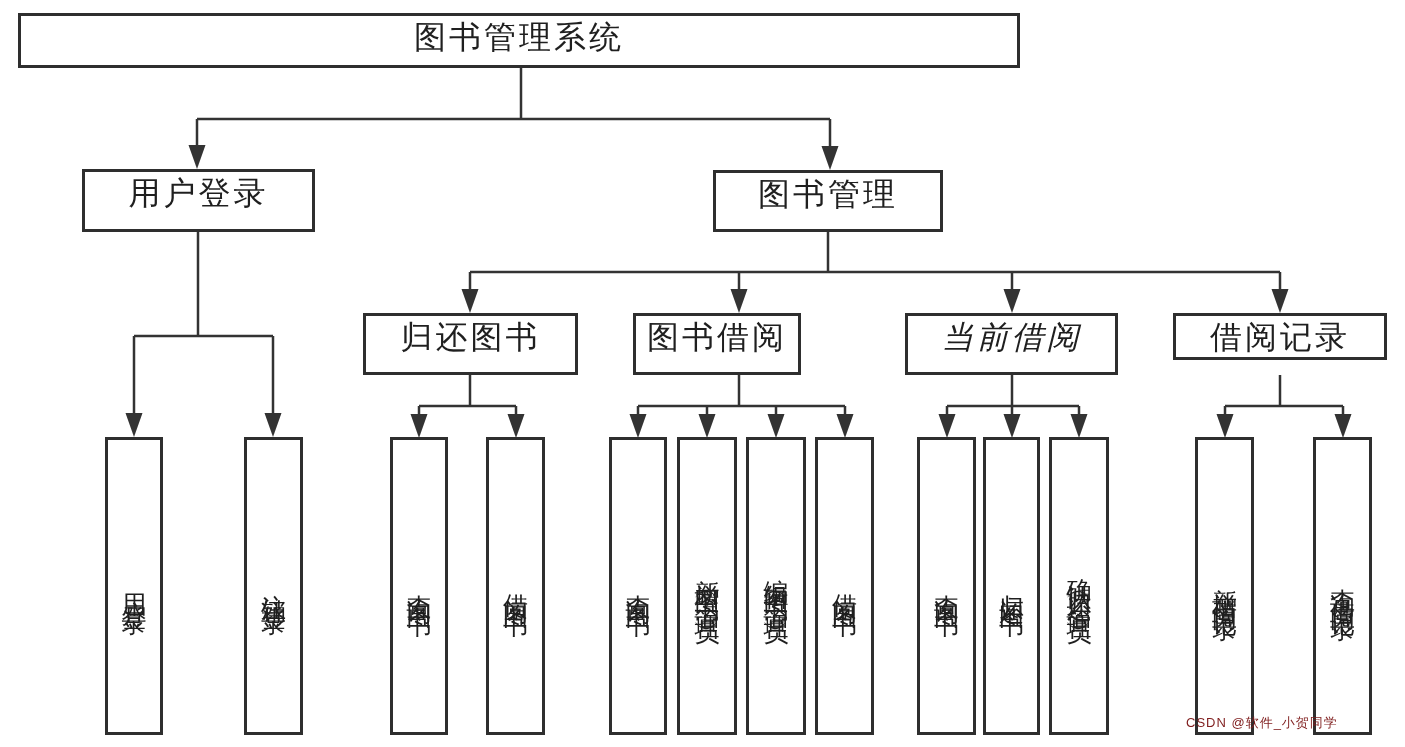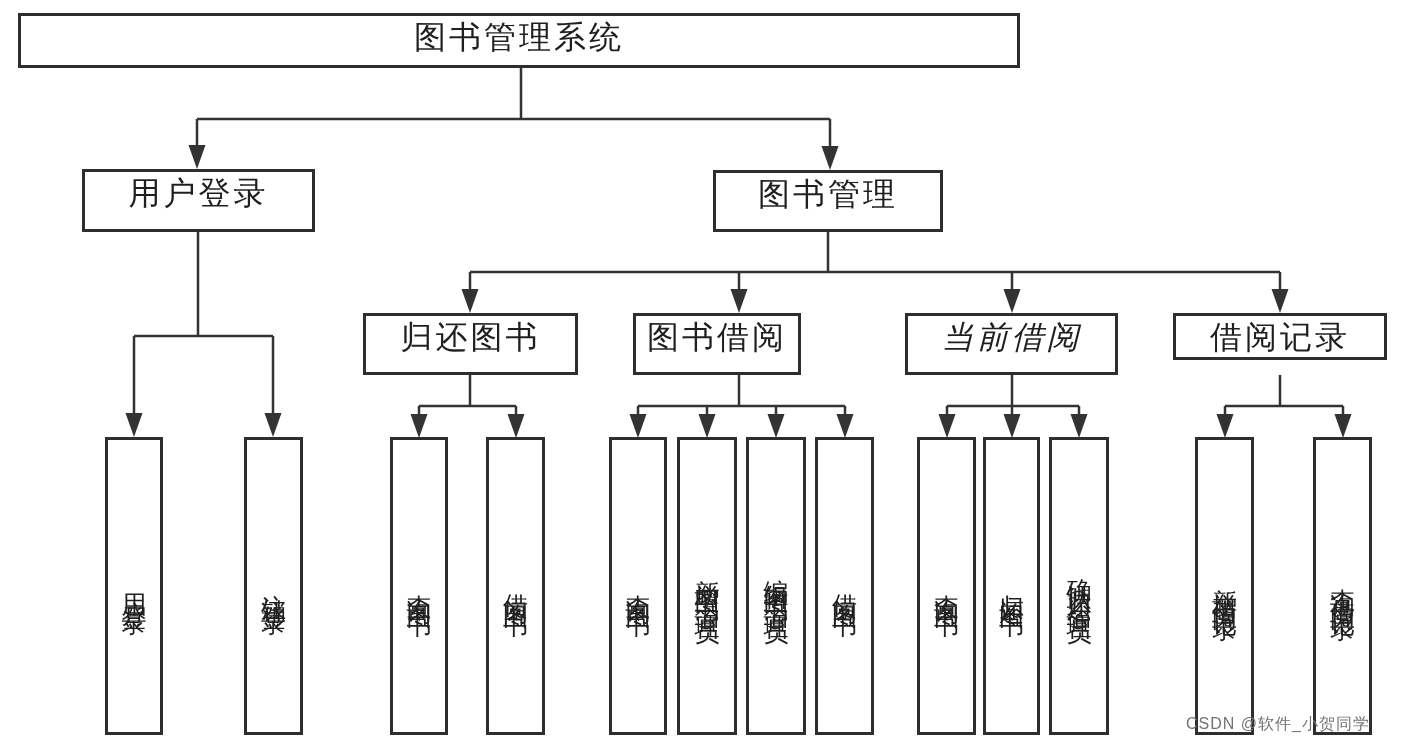--- a/index.html
+++ b/index.html
@@ -43,23 +43,23 @@
     text-orientation: mixed;
     font-size: 25px;
     letter-spacing: 6px;
     color: #1f1f1f;
     line-height: 1;
   }
   .watermark {
     position: absolute;
     left: 1186px;
     top: 714px;
-    font-size: 16px;
+    font-size: 13px;
     letter-spacing: 1px;
-    color: #737373;
+    color: #7f1d1d;
     z-index: 5;
     white-space: nowrap;
   }
 </style>
 </head>
 <body>
 
 <div class="canvas">
 
   <svg class="connectors" width="1405" height="747" viewBox="0 0 1405 747" fill="none" xmlns="http://www.w3.org/2000/svg">

